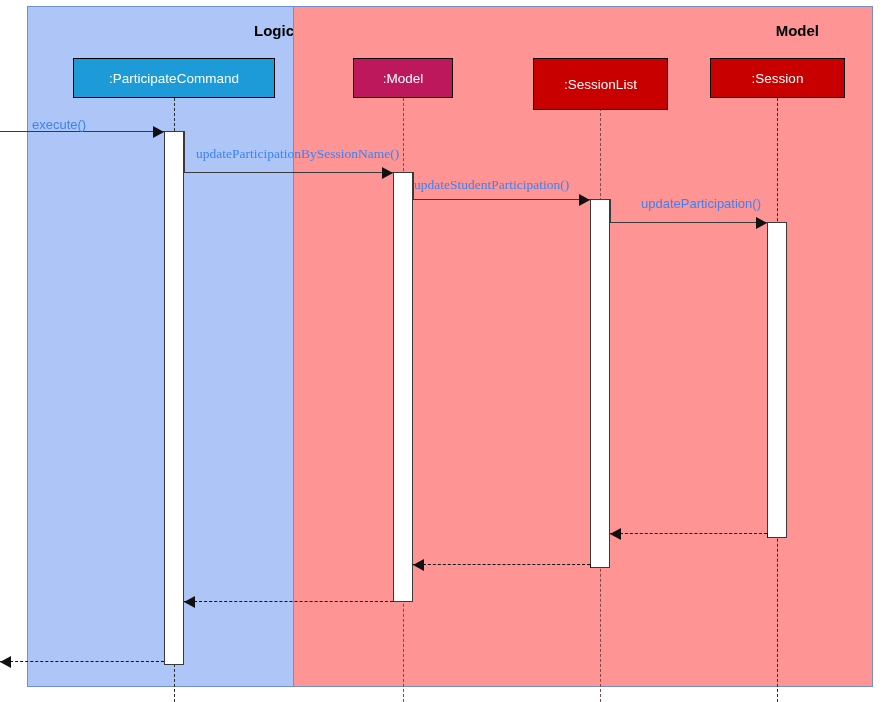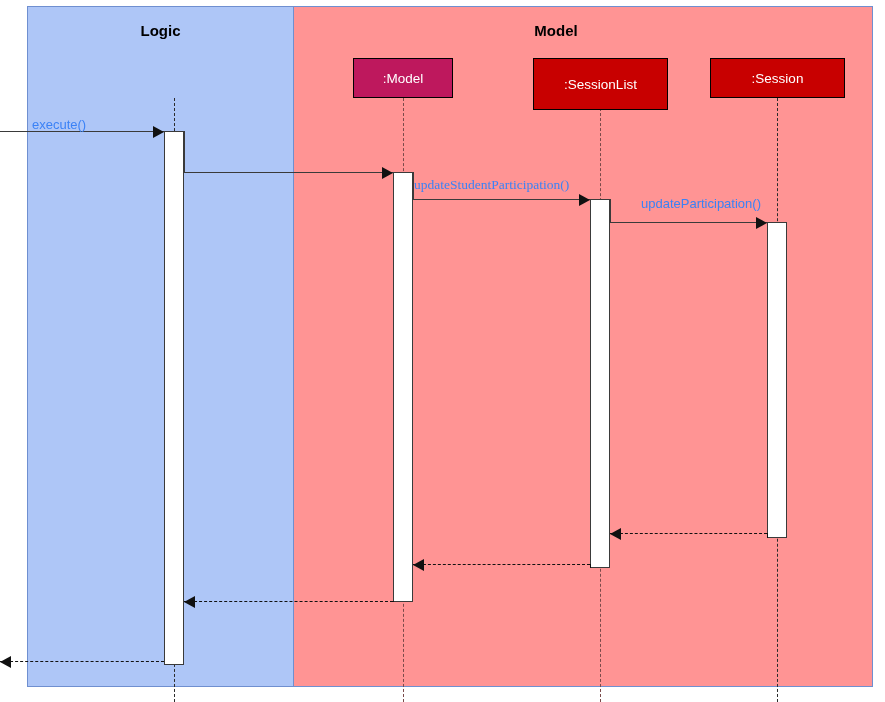--- a/index.html
+++ b/index.html
@@ -18,21 +18,21 @@
   
   .panel {
     position: absolute;
     box-sizing: border-box;
     border: 1px solid #6f8fd0;
   }
   .panel-title {
     position: absolute;
     left: 0;
     right: 0;
-    text-align: center;
+    text-align: right;
     font-size: 15px;
     font-weight: bold;
     color: #000000;
     font-family: "Liberation Sans", sans-serif;
   }
   
   .participant {
     position: absolute;
     box-sizing: border-box;
     border: 1.5px solid #000000;
@@ -110,38 +110,42 @@
 
 <div id="diagram">
     <div class="panel" style="left: 27px; top: 6px; width: 267px; height: 681px; background: rgb(174, 198, 247); border-color: rgb(111, 143, 208);"></div>
     <div class="panel-title" style="left: 27px; width: 267px; top: 22px;">Logic</div>
     <div class="panel" style="left: 293px; top: 6px; width: 580px; height: 681px; background: rgb(255, 148, 148); border-color: rgb(111, 143, 208);"></div>
     <div class="panel-title" style="left: 293px; width: 526px; top: 22px;">Model</div>
     <div class="lifeline" style="left: 174px; top: 98px; height: 604px;"></div>
     <div class="lifeline muted" style="left: 403px; top: 98px; height: 604px;"></div>
     <div class="lifeline muted" style="left: 600px; top: 98px; height: 604px;"></div>
     <div class="lifeline" style="left: 777px; top: 98px; height: 604px;"></div>
+    <div class="participant" style="left: 73px; top: 58px; width: 202px; height: 40px; background: rgb(29, 154, 216);">
+      <span>:ParticipateCommand</span>
+    </div>
     <div class="participant" style="left: 353px; top: 58px; width: 100px; height: 40px; background: #be185d;">
       <span>:Model</span>
     </div>
     <div class="participant" style="left: 533px; top: 58px; width: 135px; height: 52px; background: rgb(200, 0, 0);">
       <span>:SessionList</span>
     </div>
     <div class="participant" style="left: 710px; top: 58px; width: 135px; height: 40px; background: rgb(200, 0, 0);">
       <span>:Session</span>
     </div>
     <div class="activation" style="left: 164px; top: 131px; width: 20px; height: 534px;"></div>
     <div class="activation" style="left: 393px; top: 172px; width: 20px; height: 430px;"></div>
     <div class="activation" style="left: 590px; top: 199px; width: 20px; height: 369px;"></div>
     <div class="activation" style="left: 767px; top: 222px; width: 20px; height: 316px;"></div>
     <div class="msg-line" style="left: 0px; top: 131px; width: 164px;"></div>
     <div class="arrowhead right" style="top: 126px; left: 153px;"></div>
     <div class="msg-label sans" style="left: 32px; top: 117px;">execute()</div>
     <div class="msg-line" style="left: 184px; top: 172px; width: 209px;"></div>
     <div class="arrowhead right" style="top: 167px; left: 382px;"></div>
+    <div class="msg-label serif" style="left: 196px; top: 146px;">updateParticipationBySessionName()</div>
     <div class="msg-line" style="left: 413px; top: 199px; width: 177px;"></div>
     <div class="arrowhead right" style="top: 194px; left: 579px;"></div>
     <div class="msg-label serif" style="left: 414px; top: 177px;">updateStudentParticipation()</div>
     <div class="msg-line" style="left: 610px; top: 222px; width: 157px;"></div>
     <div class="arrowhead right" style="top: 217px; left: 756px;"></div>
     <div class="msg-label sans" style="left: 641px; top: 196px;">updateParticipation()</div>
     <div class="msg-line ret" style="left: 610px; top: 533px; width: 157px;"></div>
     <div class="arrowhead left" style="top: 528px; left: 610px;"></div>
     <div class="msg-line ret" style="left: 413px; top: 564px; width: 177px;"></div>
     <div class="arrowhead left" style="top: 559px; left: 413px;"></div>

